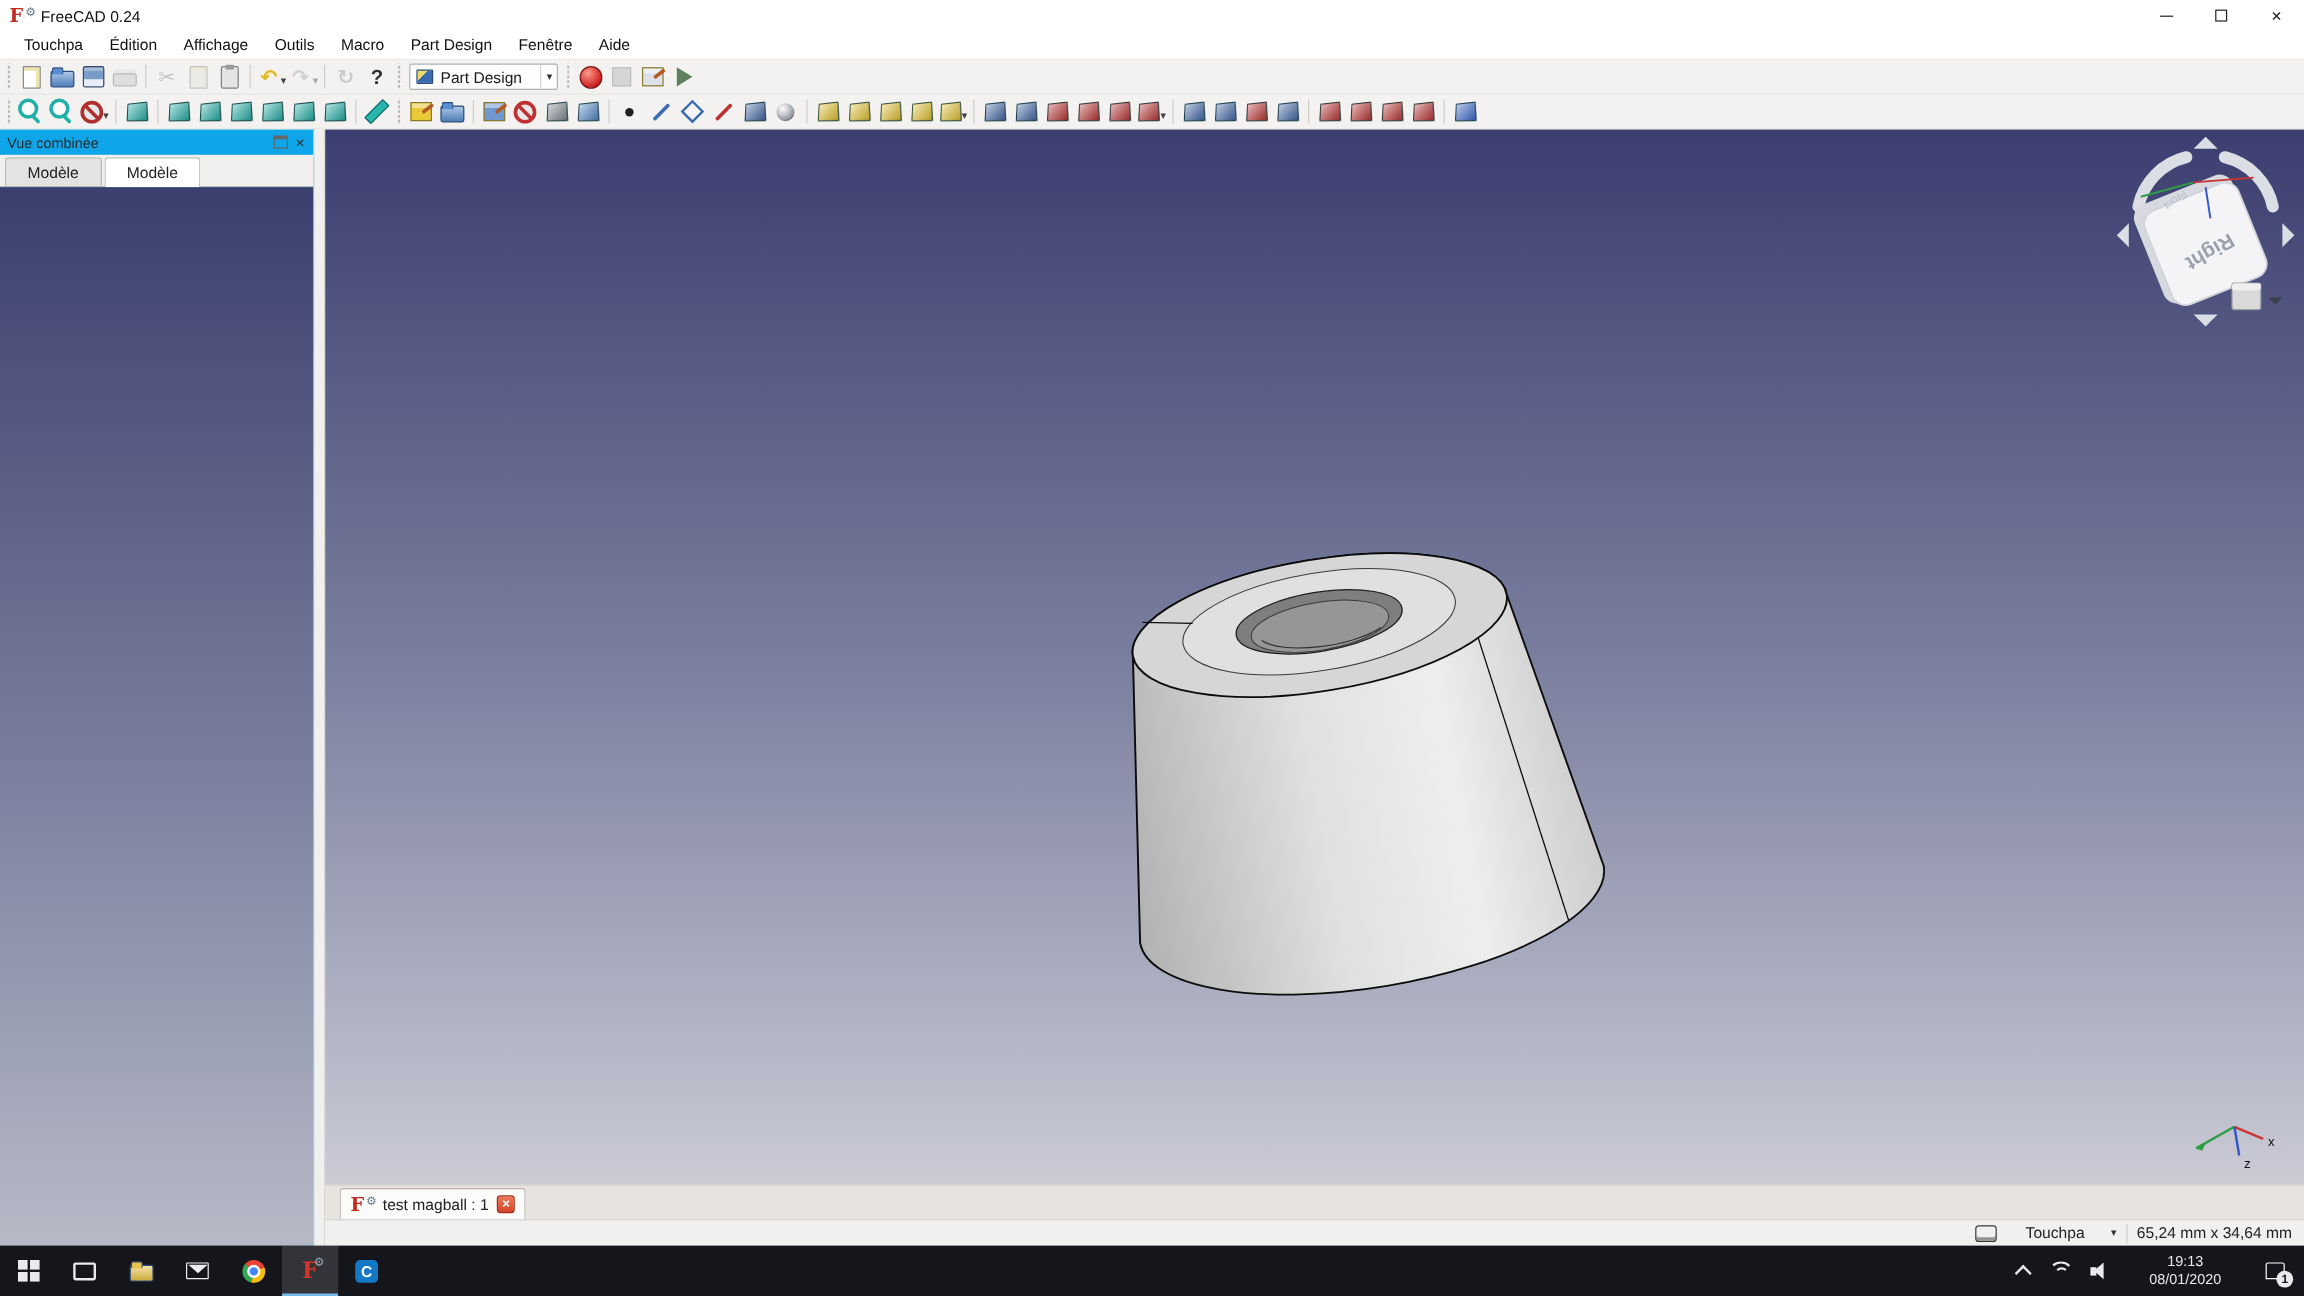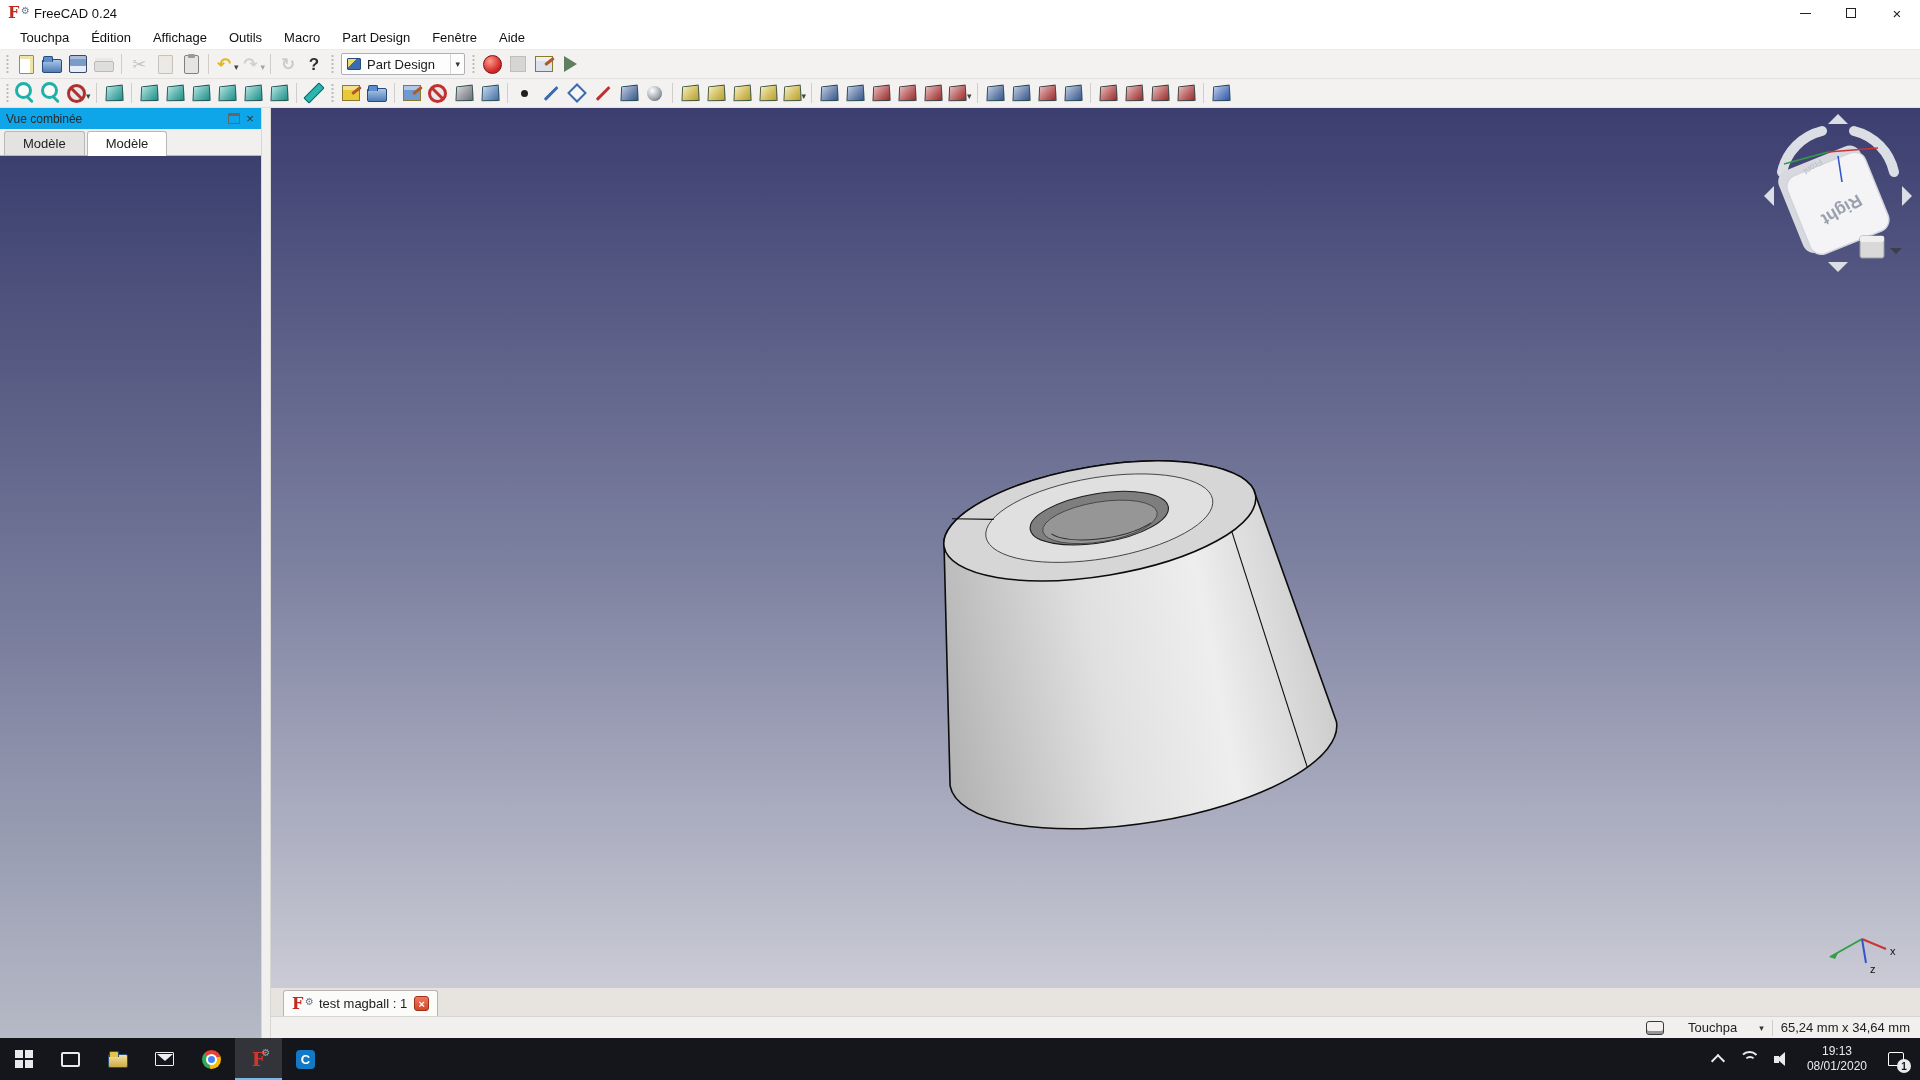--- a/index.html
+++ b/index.html
@@ -118,21 +118,21 @@
   .sb-right{margin-left:auto;display:flex;align-items:center;gap:8px;padding-right:10px;}
   .sb-touch{display:flex;align-items:center;gap:22px;}
   .sb-dd{font-size:9px;color:#333;}
   .sb-sep{width:1px;height:16px;background:#cfcdca;}
 
   
   #taskbar{height:42px;background:#14161c;display:flex;align-items:stretch;flex:0 0 auto;color:#e8eaec;}
   #tb-apps{display:flex;height:100%;}
   #tb-apps .tbi{width:47px;height:100%;min-width:47px;border-radius:0;}
   #tb-apps .tbi.active{background:rgba(255,255,255,.13);box-shadow:inset 0 -2px 0 #76b9ed;}
-  #tb-tray{margin-left:auto;display:flex;align-items:center;gap:2px;padding-right:4px;}
+  #tb-tray{margin-left:auto;display:flex;align-items:center;gap:18px;padding-right:4px;}
   #tb-tray .tbi{width:32px;height:100%;border-radius:0;}
   .tb-clock{display:flex;flex-direction:column;align-items:center;justify-content:center;font-size:12px;line-height:15px;padding:0 7px;}
   .ac{position:relative;width:40px;height:100%;display:flex;align-items:center;justify-content:center;}
   .ac-box{width:16px;height:14px;border:1.6px solid #fff;border-radius:2px 2px 2px 0;}
   .ac-badge{position:absolute;right:5px;bottom:7px;min-width:14px;height:14px;border-radius:50%;background:#e8eaec;color:#14161c;font-size:10px;font-weight:bold;display:flex;align-items:center;justify-content:center;}
 </style>
 </head>
 <body>
 
 <div id="app">

